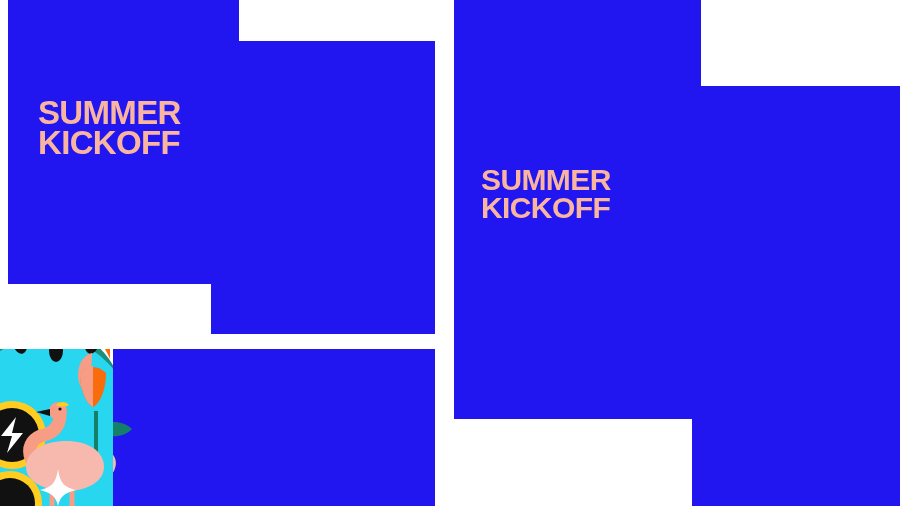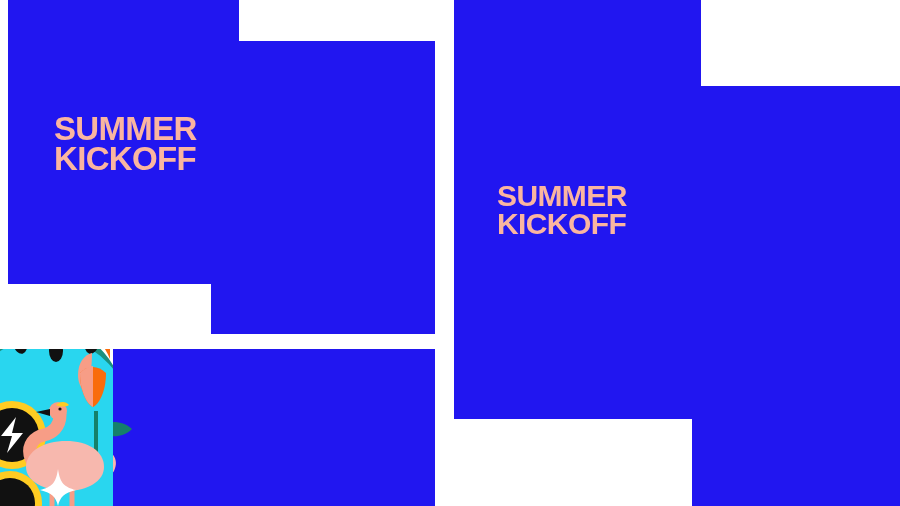--- a/index.html
+++ b/index.html
@@ -20,21 +20,21 @@
     overflow: hidden;
   }
   .headline {
     position: absolute;
     font-family: "Liberation Sans", sans-serif;
     font-weight: 700;
     letter-spacing: -0.02em;
     line-height: 0.92;
     white-space: pre-line;
     text-transform: uppercase;
-    margin: 16px;
+    margin: 0;
   }
   
   #panel-a { left: 8px;   top: -6px;  width: 231px; height: 290px; }
   #panel-b { left: 211px; top: 41px;  width: 224px; height: 293px; }
   #panel-c { left: 0px;   top: 349px; width: 435px; height: 157px; }
   #panel-d { left: 454px; top: -6px;  width: 247px; height: 425px; }
   #panel-e { left: 692px; top: 86px;  width: 208px; height: 420px; }
 
   #headline-a { left: 30px;  top: 104px; font-size: 33px; }
   #headline-d { left: 27px;  top: 172px; font-size: 30px; }

